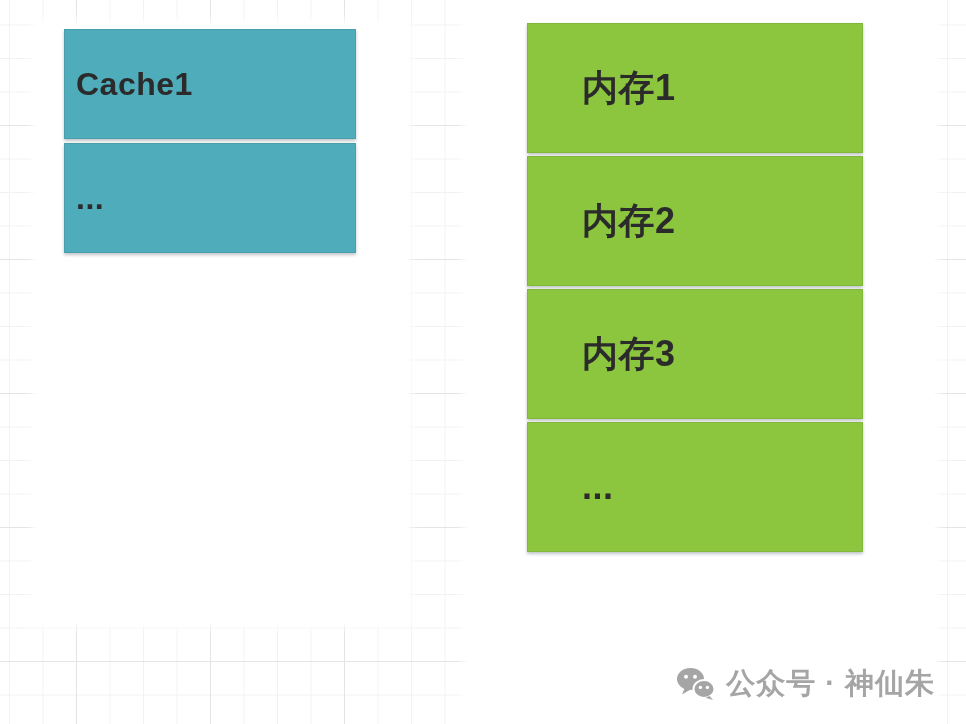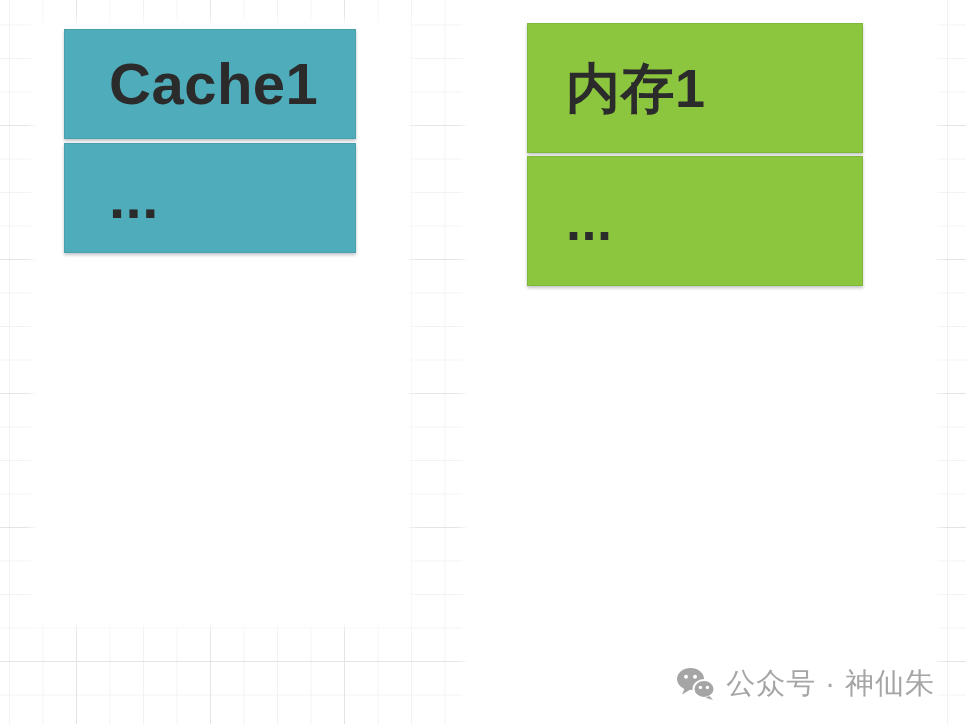--- a/index.html
+++ b/index.html
@@ -52,41 +52,41 @@
     align-items: center;
     border: 1px solid rgba(0,0,0,0.07);
     box-shadow: 0 2px 3px rgba(50,60,70,0.30);
     color: var(--label-text, #2b2b2b);
     font-weight: 700;
     letter-spacing: 0.5px;
   }
   .box-cache {
     height: 110px;
     background: var(--cache-fill, #4facba);
-    padding-left: 44px;
-    font-size: 58px;
+    padding-left: 11px;
+    font-size: 32px;
   }
   .box-memory {
     height: 130px;
     background: var(--memory-fill, #8cc63f);
-    padding-left: 38px;
-    font-size: 54px;
+    padding-left: 54px;
+    font-size: 36px;
   }
   .box-label { line-height: 1; white-space: nowrap; }
 
   .watermark {
     position: absolute;
     top: 664px;
     right: 31px;
     display: flex;
     align-items: center;
     gap: 10px;
     color: var(--watermark-gray, #a5a5a5);
     font-size: 29px;
-    font-weight: 400;
+    font-weight: 700;
     letter-spacing: 1px;
     white-space: nowrap;
   }
   .wechat-icon { display: block; color: var(--watermark-gray, #a5a5a5); }
 </style>
 </head>
 <body>
 
 <div class="canvas">
 
@@ -100,20 +100,26 @@
       <span class="box-label">Cache1</span>
     </div>
     <div class="box box-cache">
       <span class="box-label">...</span>
     </div>
   </div>
 
   <div class="stack stack-right">
     <div class="box box-memory">
       <span class="box-label">内存1</span>
+    </div>
+    <div class="box box-memory">
+      <span class="box-label">内存2</span>
+    </div>
+    <div class="box box-memory">
+      <span class="box-label">内存3</span>
     </div>
     <div class="box box-memory">
       <span class="box-label">...</span>
     </div>
   </div>
 
   <div class="watermark">
     <svg class="wechat-icon" width="40" height="34" viewBox="0 0 40 34" aria-hidden="true">
       <g fill="currentColor">
         <ellipse cx="14.5" cy="12" rx="13.5" ry="11"></ellipse>

